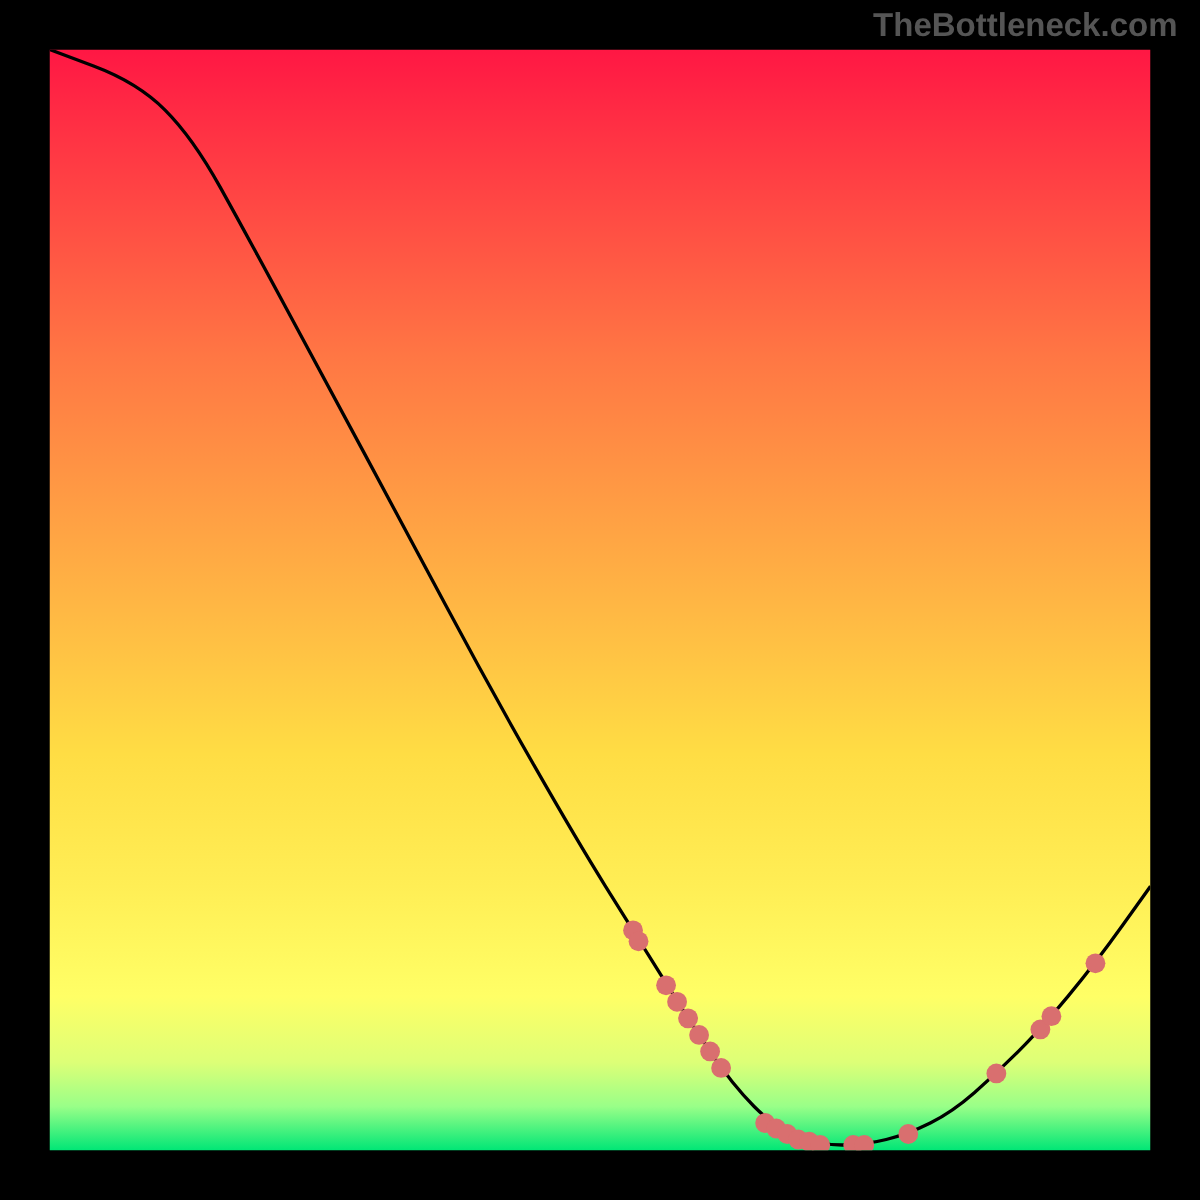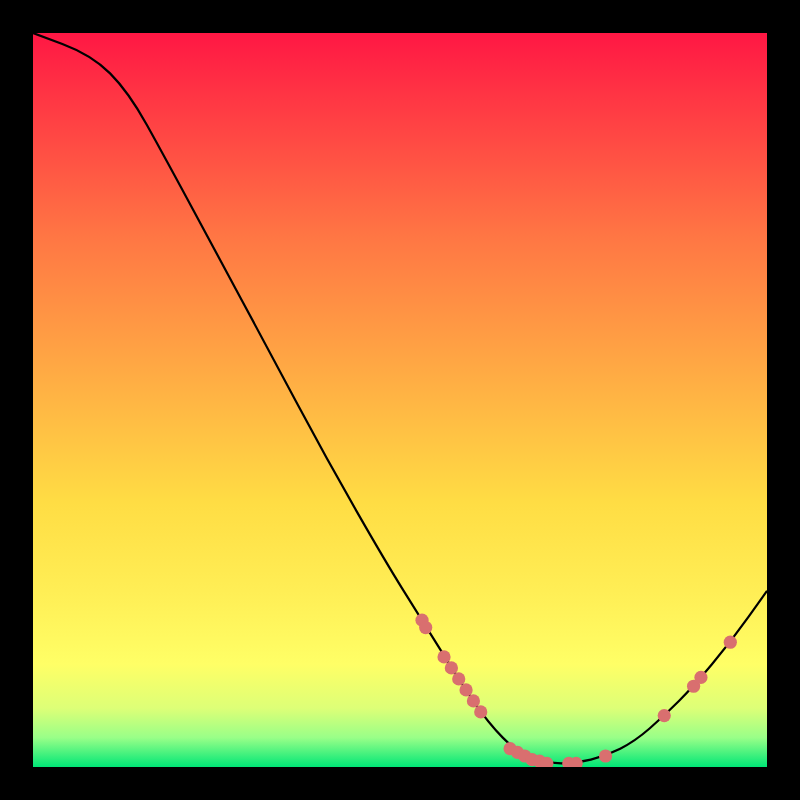--- a/index.html
+++ b/index.html
@@ -69,20 +69,21 @@
   }
   .marker {
     fill: #d96f6f;
     stroke: none;
   }
 </style>
 </head>
 <body>
 
 <div class="container">
+  <div class="attribution">TheBottleneck.com</div>
   <div class="plot-area">
     <div class="gradient-bg"></div>
     <svg class="curve-svg" viewBox="0 0 100 100" preserveAspectRatio="none">
       <path class="curve-line" id="curve-path" d="M 0 0 Q 0 0 4 1.5 Q 8 3 10.5 5.5 Q 13 8 15.5 12.5 Q 18 17 21.5 23.5 Q 25 30 28.5 36.5 Q 32 43 36 50.5 Q 40 58 44 65 Q 48 72 50.5 76 Q 53 80 55.5 84 Q 58 88 60 91 Q 62 94 64 96 Q 66 98 68 98.75 Q 70 99.5 72 99.5 Q 74 99.5 76 99 Q 78 98.5 80 97.5 Q 82 96.5 84 94.75 Q 86 93 88 91 Q 90 89 92.5 86 Q 95 83 97.5 79.5 L 100 76" vector-effect="non-scaling-stroke"></path>
       <g id="markers-group">
           <circle cx="53" cy="80" r="0.9" class="marker"></circle>
           <circle cx="53.5" cy="81" r="0.9" class="marker"></circle>
           <circle cx="56" cy="85" r="0.9" class="marker"></circle>
           <circle cx="57" cy="86.5" r="0.9" class="marker"></circle>
           <circle cx="58" cy="88" r="0.9" class="marker"></circle>

